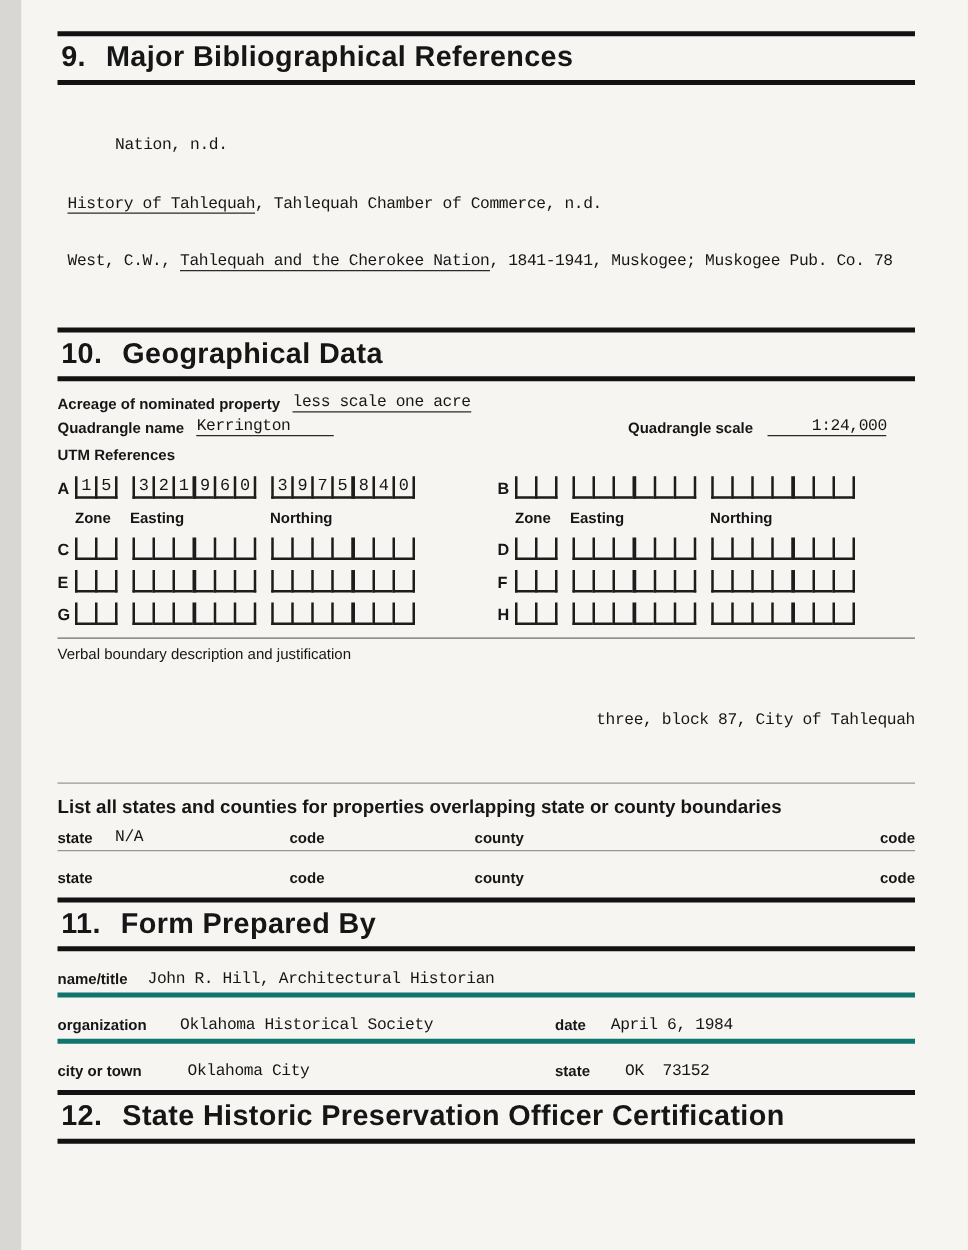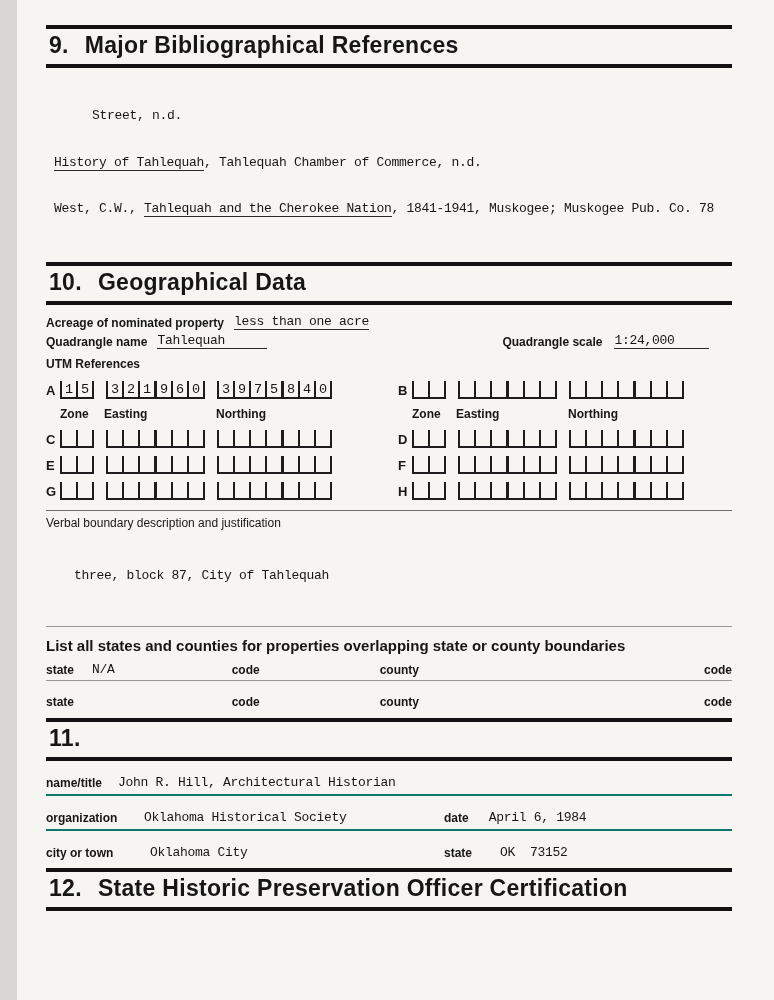--- a/index.html
+++ b/index.html
@@ -69,61 +69,61 @@
   .utm-group.split4 .utm-cell:nth-child(5){border-left-width:3px;}
   .utm-labels{display:flex;font-weight:bold;font-size:12px;margin:1px 0 9px 14px;}
   .utm-labels .zl{width:44px;}
   .utm-labels .el{width:112px;}
   
   .rule{border-top:1.5px solid #6f6d6a;}
   .rule-light{border-top:1px solid #9a9894;}
   
   .verbal-lbl{margin-top:5px;font-weight:normal;font-size:12px;}
   .verbal-txt{margin:6px 0 10px 10px;line-height:16px;}
-  .verbal-txt .l2{padding-left:18px;}
+  .verbal-txt .l2{padding-left:18px;text-align:right;}
   
   .list-lbl{margin:10px 0 8px 0;font-weight:bold;font-size:15px;}
   .state-row{display:flex;align-items:flex-end;padding-bottom:3px;}
   
-  .fp-row{display:flex;align-items:flex-end;padding:14px 0 4px 0;border-bottom:2px solid #0f766e;}
+  .fp-row{display:flex;align-items:flex-end;padding:14px 0 4px 0;border-bottom:4px solid #0f766e;}
   .fp-row.last{border-bottom:none;}
   .fp-left{display:flex;align-items:flex-end;width:398px;}
   .fp-right{display:flex;align-items:flex-end;}
 </style>
 </head>
 <body>
 
 <div class="scan">
   <div class="edge-strip"></div>
   <div class="content">
 
     <div class="sec-head" style="margin-top:25px;">
       <span class="num">9.</span>
       <span>Major Bibliographical References</span>
     </div>
     <div class="bib mono">
-      <div class="indent1"><span>Street, n.d.</span></div>
+      <div class="indent1"><span>Nation, n.d.</span></div>
       <div><span class="u">History of Tahlequah</span><span>, Tahlequah Chamber of Commerce, n.d.</span></div>
       <div><span>West, C.W., </span><span class="u">Tahlequah and the Cherokee Nation</span><span>, 1841-1941, Muskogee; Muskogee Pub. Co. 78</span></div>
     </div>
 
     <div class="sec-head">
       <span class="num">10.</span>
       <span>Geographical Data</span>
     </div>
 
     <div class="acreage">
       <span class="lbl">Acreage of nominated property</span>
-      <span class="mono u" style="margin-left:10px;">less than one acre</span>
+      <span class="mono u" style="margin-left:10px;">less scale one acre</span>
     </div>
     <div class="quadrow">
       <span class="lbl">Quadrangle name</span>
-      <span class="mono u" style="margin-left:10px;min-width:110px;">Tahlequah</span>
+      <span class="mono u" style="margin-left:10px;min-width:110px;">Kerrington</span>
       <span class="lbl" style="margin-left:235px;">Quadrangle scale</span>
-      <span class="mono u" style="margin-left:12px;min-width:95px;">1:24,000</span>
+      <span class="mono u" style="margin-left:12px;min-width:95px;text-align:right;">1:24,000</span>
     </div>
     <div class="utm-title">UTM References</div>
 
     <div class="utm-wrap">
 
       <div class="utm-col">
         <div class="utm-row">
           <span class="utm-letter">A</span>
           <span class="utm-group">
               <span class="utm-cell">1</span>
@@ -349,20 +349,21 @@
     <div class="state-row" style="margin-top:14px;">
       <span class="lbl">state</span>
       <span class="mono" style="margin:0 0 0 18px;width:160px;"></span>
       <span class="lbl" style="margin-left:70px;">code</span>
       <span class="lbl" style="margin-left:120px;">county</span>
       <span class="lbl" style="margin-left:285px;">code</span>
     </div>
 
     <div class="sec-head" style="margin-top:6px;">
       <span class="num">11.</span>
+      <span>Form Prepared By</span>
     </div>
 
     <div class="fp-row">
       <div class="fp-left" style="width:100%;">
         <span class="lbl" style="width:72px;">name/title</span>
         <span class="mono">John R. Hill, Architectural Historian</span>
       </div>
     </div>
     <div class="fp-row">
       <div class="fp-left">

